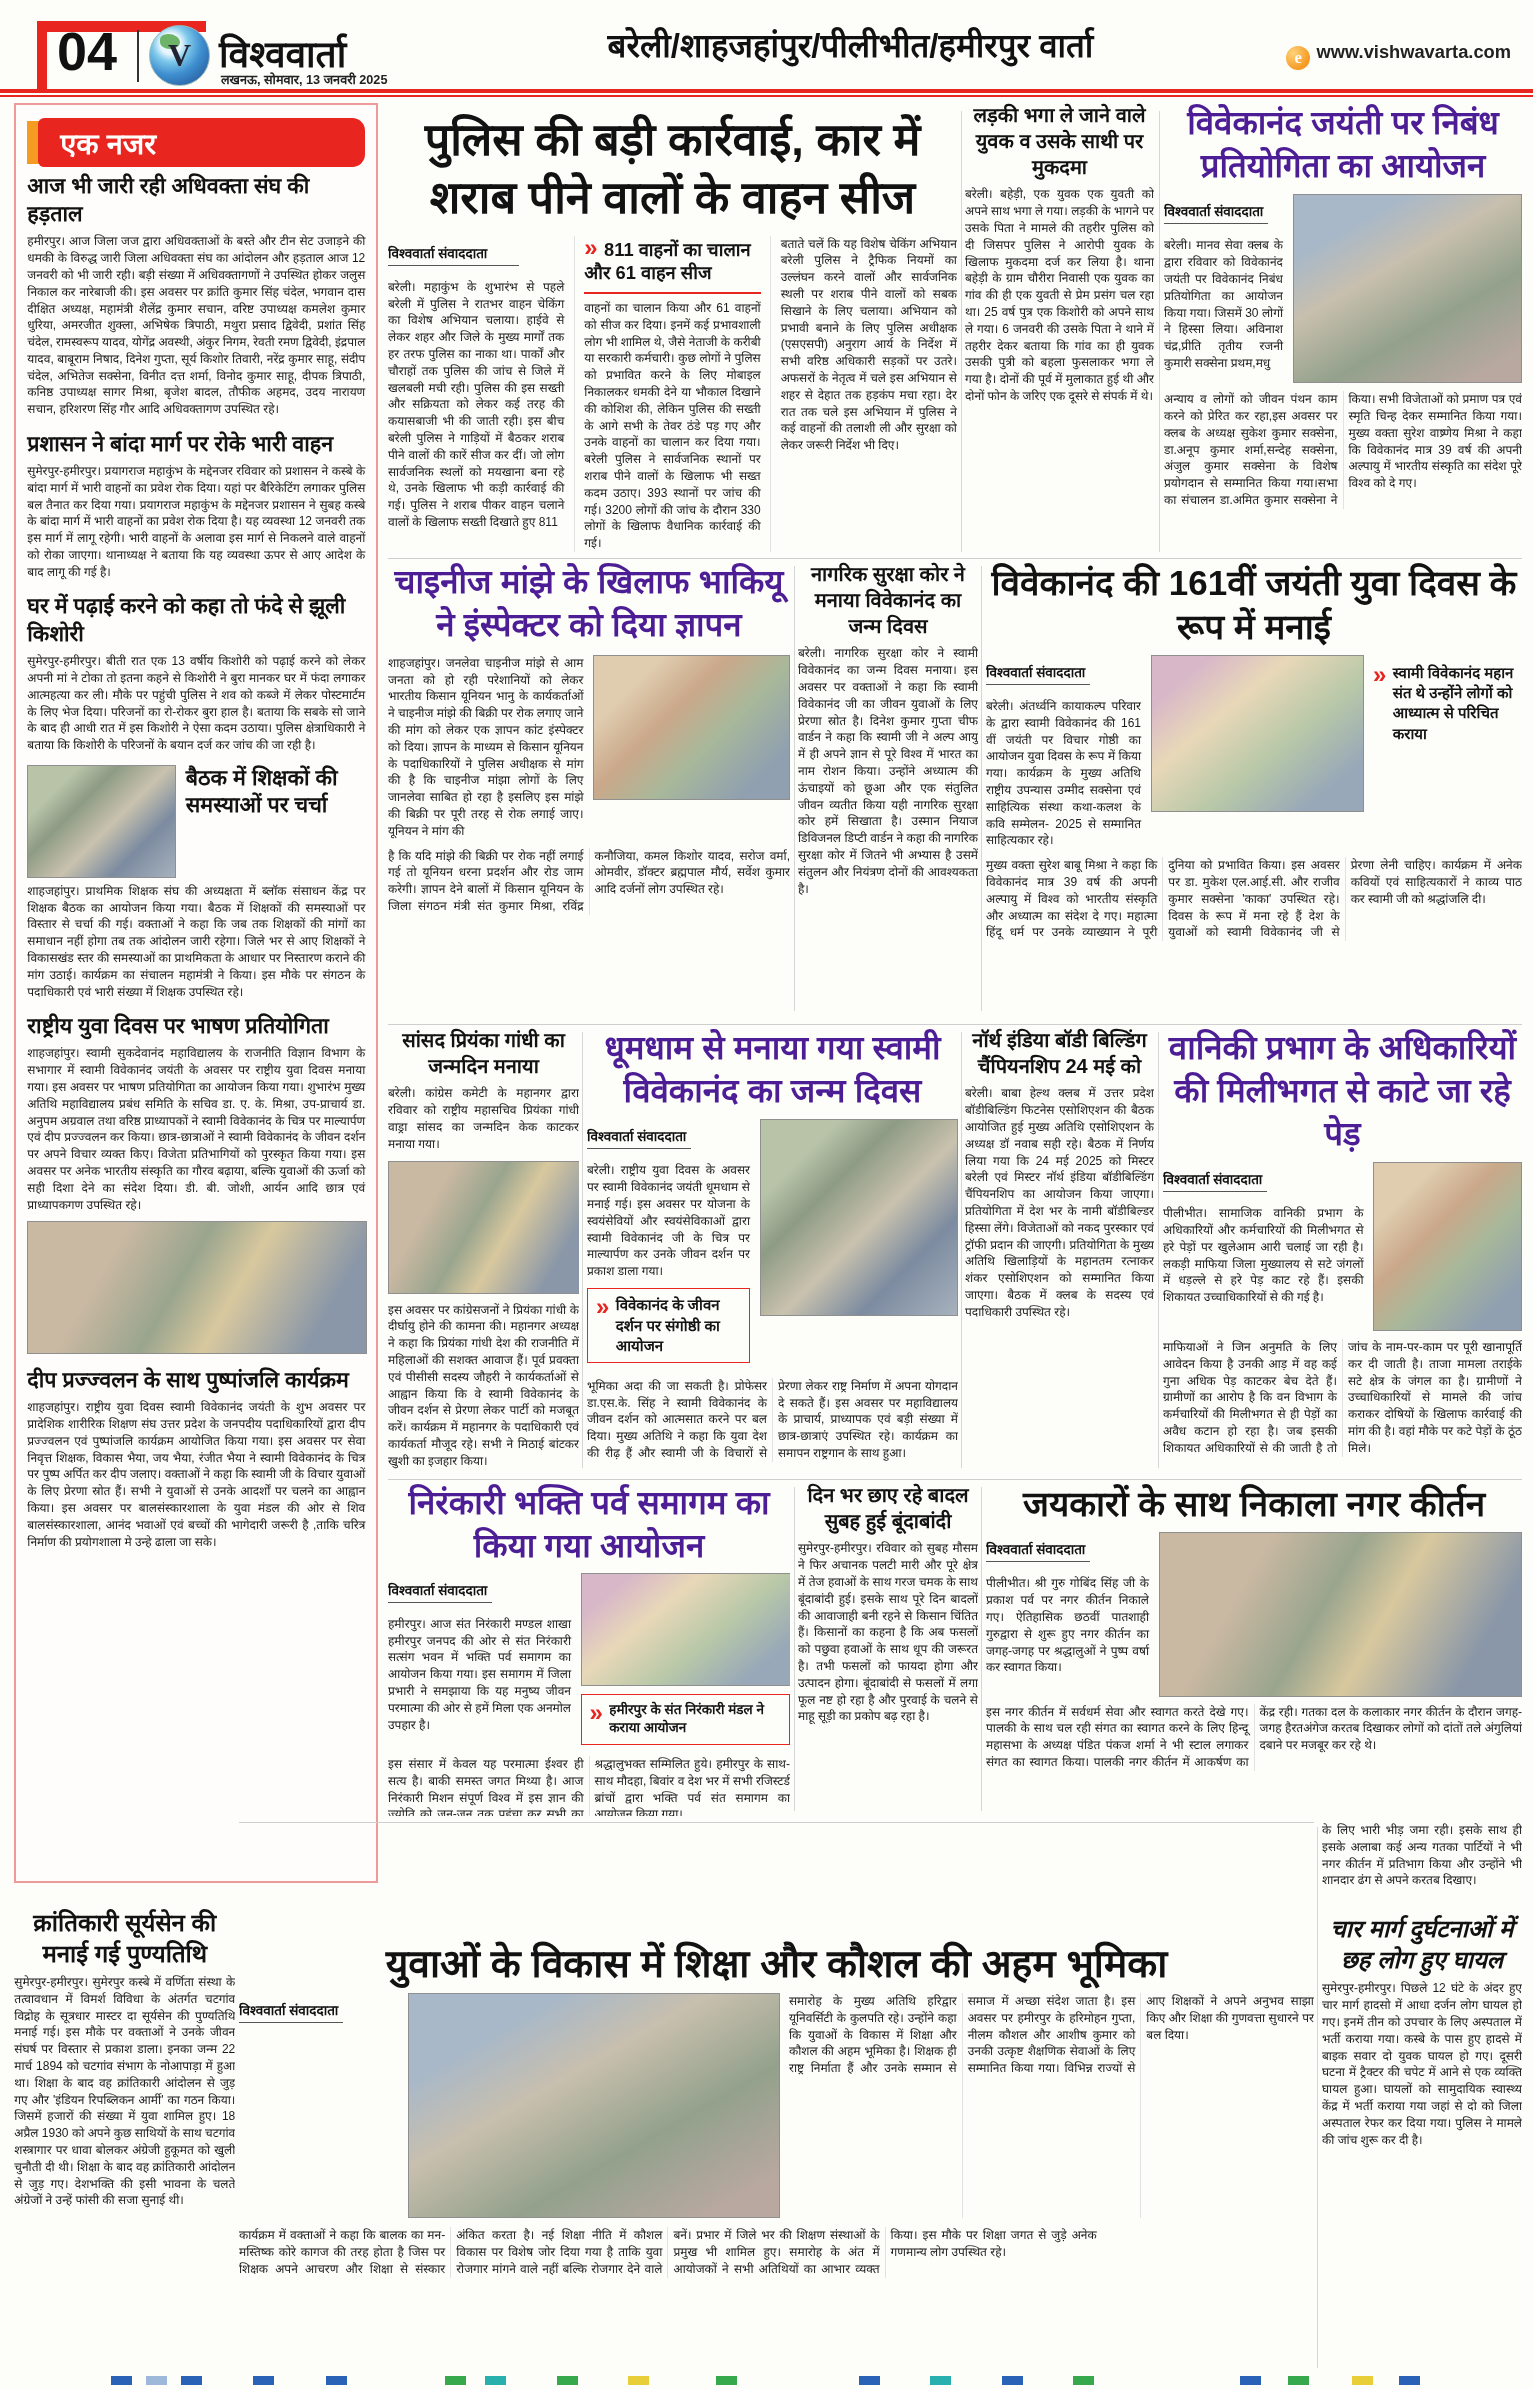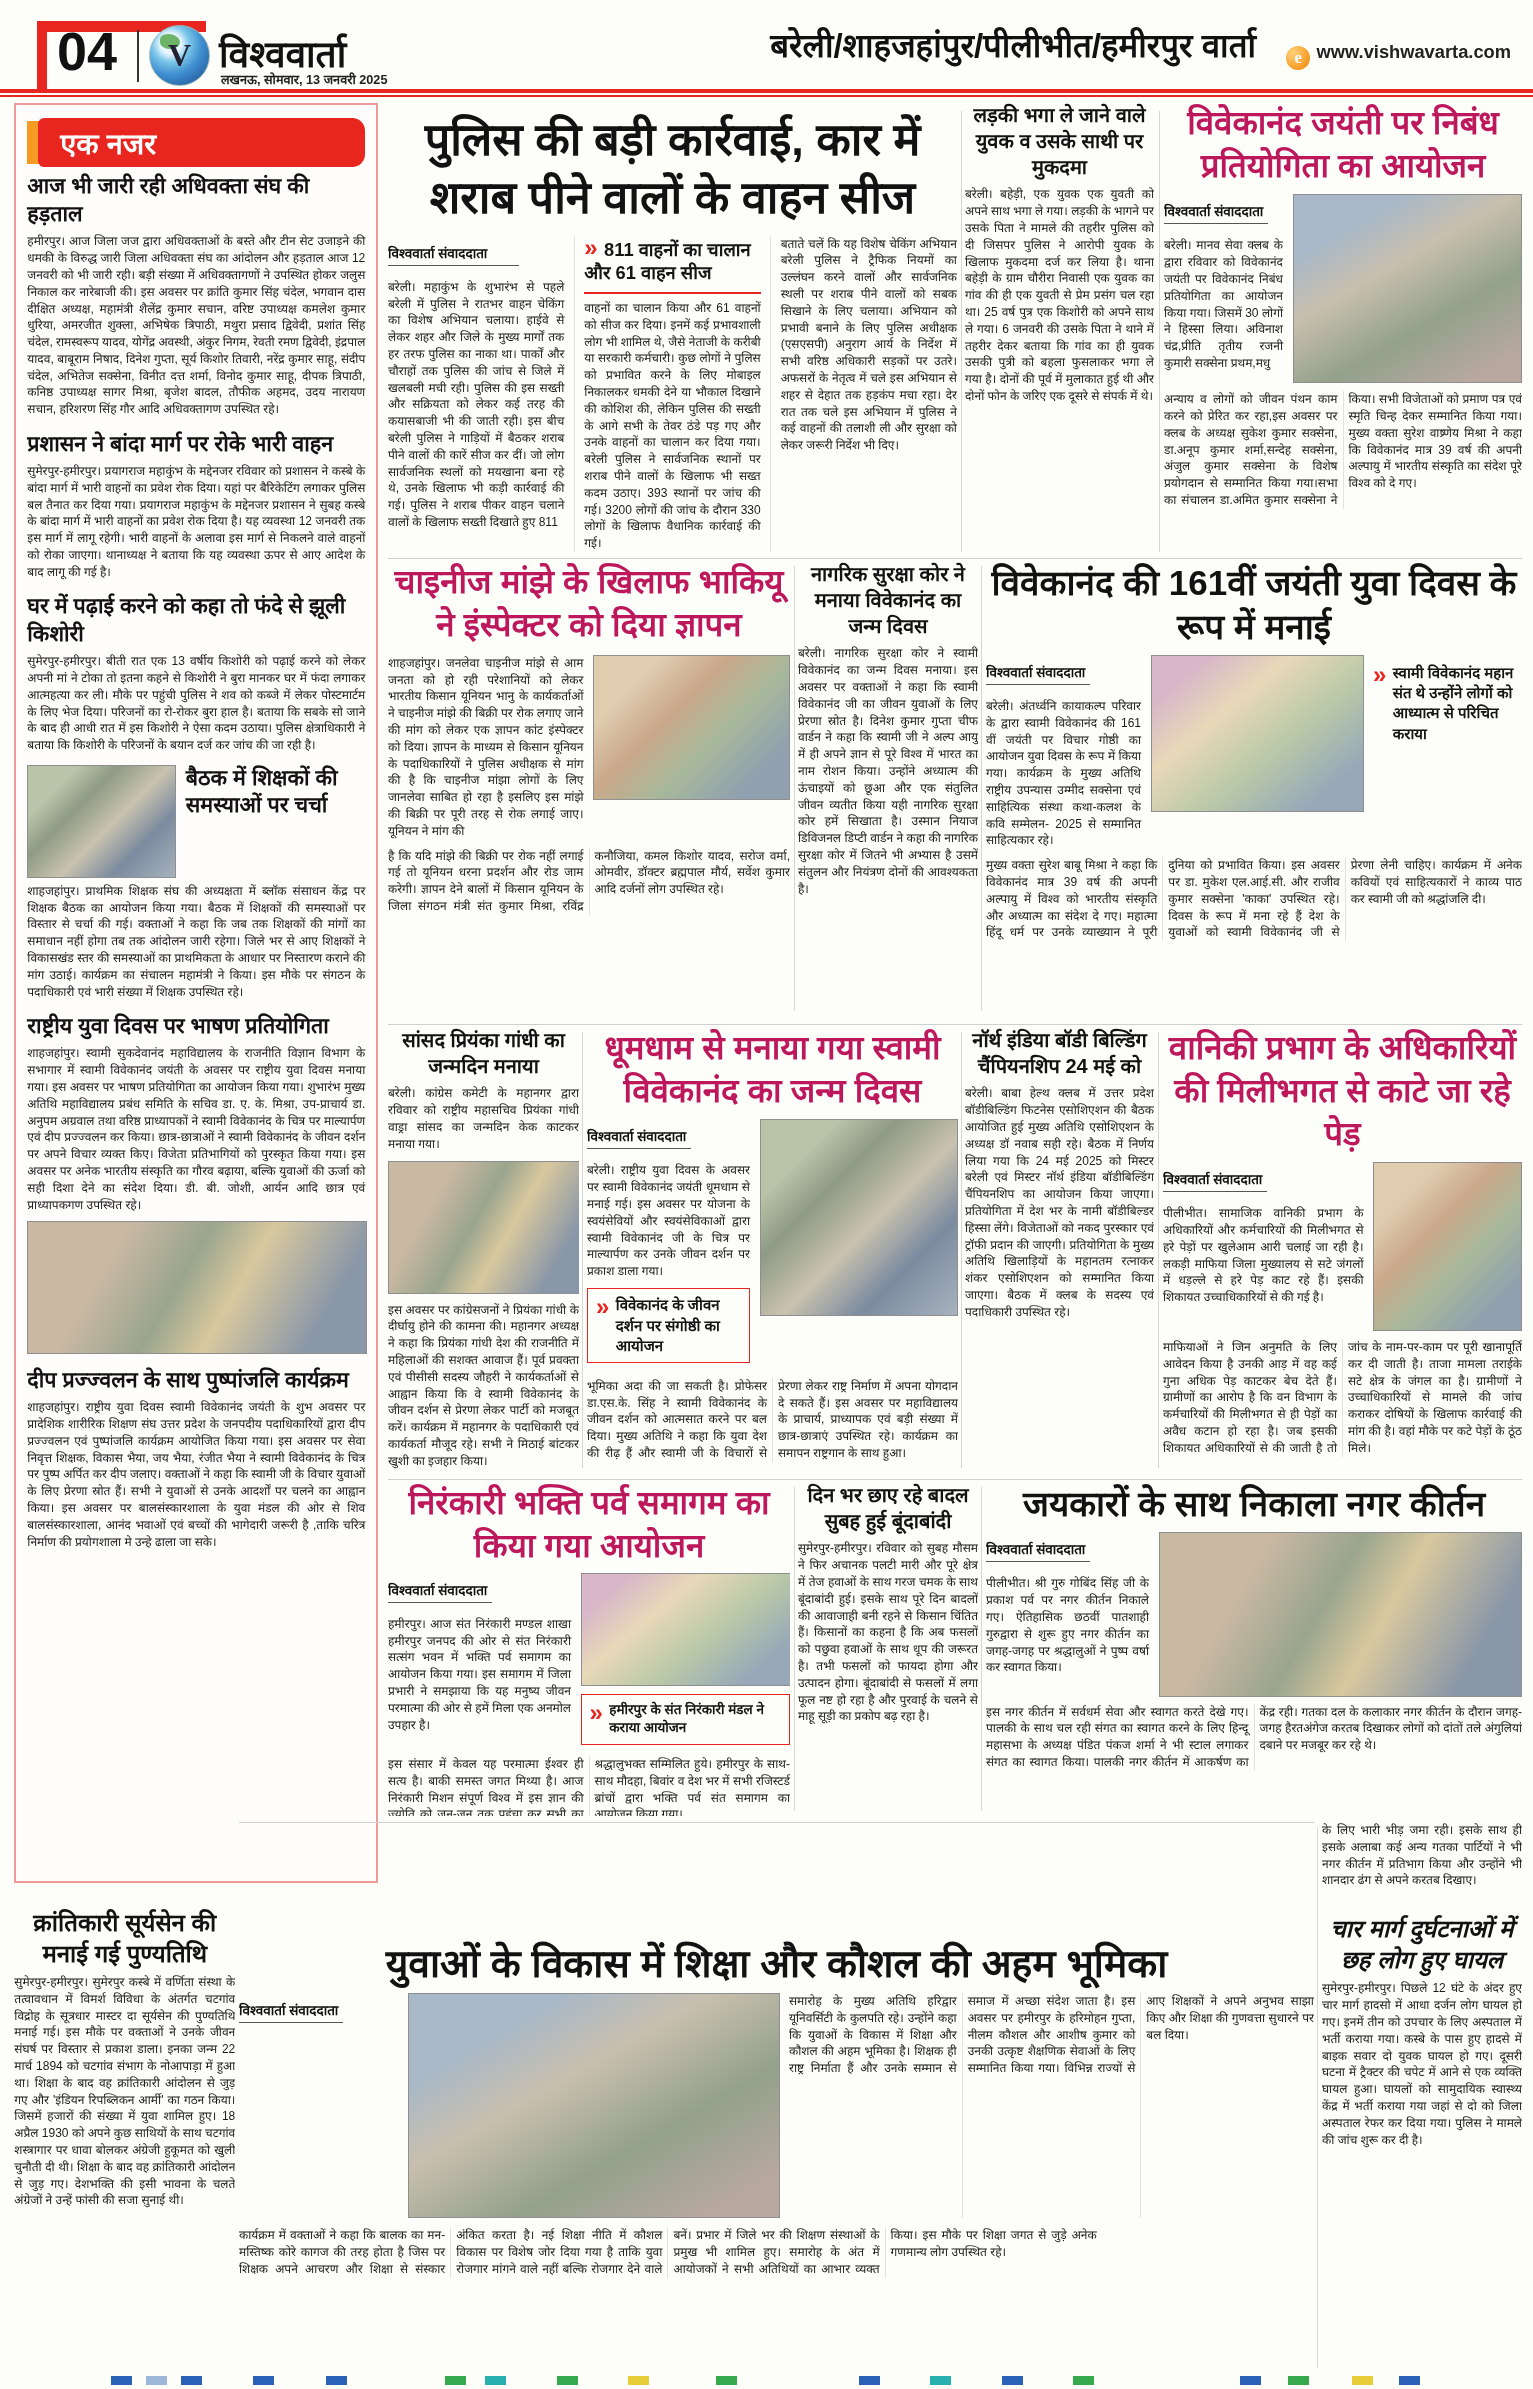--- a/index.html
+++ b/index.html
@@ -11,31 +11,31 @@
   .corner-v{position:absolute;left:37px;top:20.7px;width:10.3px;height:70px;background:#e8251f;}
   .pagenum{position:absolute;left:57px;top:24px;font-size:54px;font-weight:bold;color:#111;line-height:1;}
   .mast-div{position:absolute;left:137px;top:30px;width:1.6px;height:52px;background:#333;}
   .globe{position:absolute;left:149px;top:25.4px;width:59px;height:59px;border-radius:50%;
          background:radial-gradient(circle at 35% 30%,#eaf6ff 0 18%,#7ec8ea 32%,#3f8fd0 55%,#2f6fb0 75%,#245a94);
          border:0.8px solid #9bb;display:flex;align-items:center;justify-content:center;}
   .globe::after{content:"";position:absolute;left:9.5px;top:8px;width:20.7px;height:14.3px;background:#57a84e;border-radius:40% 60% 50% 50%;opacity:.85;}
   .globe-v{font-size:32px;font-weight:bold;color:#223;z-index:2;font-family:"Liberation Serif",serif;}
   .paper-name{position:absolute;left:219px;top:27px;font-size:37px;font-weight:bold;color:#111;}
   .edition{position:absolute;left:221px;top:70px;font-size:12.7px;font-weight:bold;color:#222;}
-  .region-title{position:absolute;left:445px;top:22px;width:811px;text-align:right;font-size:33px;font-weight:bold;color:#111;}
+  .region-title{position:absolute;left:445px;top:22px;width:811px;text-align:center;font-size:33px;font-weight:bold;color:#111;}
   .site{position:absolute;right:22px;top:41px;font-size:18.3px;font-weight:bold;color:#222;}
   .e-icon{display:inline-block;width:24px;height:24px;border-radius:50%;background:radial-gradient(circle at 30% 30%,#ffd27a,#f59a23 70%);color:#fff;
           text-align:center;line-height:24px;font-size:16.7px;font-weight:bold;vertical-align:-4.8px;margin-right:6.4px;font-family:"Liberation Serif",serif;}
   .redrule{position:absolute;left:0;top:89px;width:1533px;height:4px;background:#e8251f;}
   .redrule2{position:absolute;left:0;top:95px;width:1533px;height:1.6px;background:#e8251f;}
 
   
   .art{position:absolute;overflow:hidden;}
   .h-xl{font-size:45px;font-weight:bold;line-height:1.28;text-align:center;color:#121212;}
-  .h-lg{font-size:33px;font-weight:bold;line-height:1.3;text-align:center;color:#be185d;}
+  .h-lg{font-size:33px;font-weight:bold;line-height:1.3;text-align:center;color:#4c1d95;}
   .h-one{font-size:35px;font-weight:bold;line-height:1.25;text-align:center;color:#121212;}
   .h-sm{font-size:20px;font-weight:bold;line-height:1.3;text-align:center;color:#121212;}
   .h-box{font-size:21.5px;font-weight:bold;line-height:1.28;color:#121212;margin:12.7px 0 4.8px;}
   .h-bot{font-size:24px;font-weight:bold;line-height:1.3;text-align:center;color:#121212;margin:4.8px 0;}
   .byline{font-weight:bold;font-size:13.5px;color:#111;border-bottom:1.6px solid #555;display:inline-block;padding:0 32px 3.2px 0;margin:8px 0 13px;}
   .body{font-size:12px;line-height:1.4;text-align:justify;color:#1c1c1c;}
   .cols2{column-count:2;column-gap:11px;column-rule:0.8px solid #e2e2e2;}
   .cols3{column-count:3;column-gap:11px;column-rule:0.8px solid #e2e2e2;}
   .cols5{column-count:5;column-gap:11px;column-rule:0.8px solid #e2e2e2;}
   .row{display:flex;gap:9.5px;}

